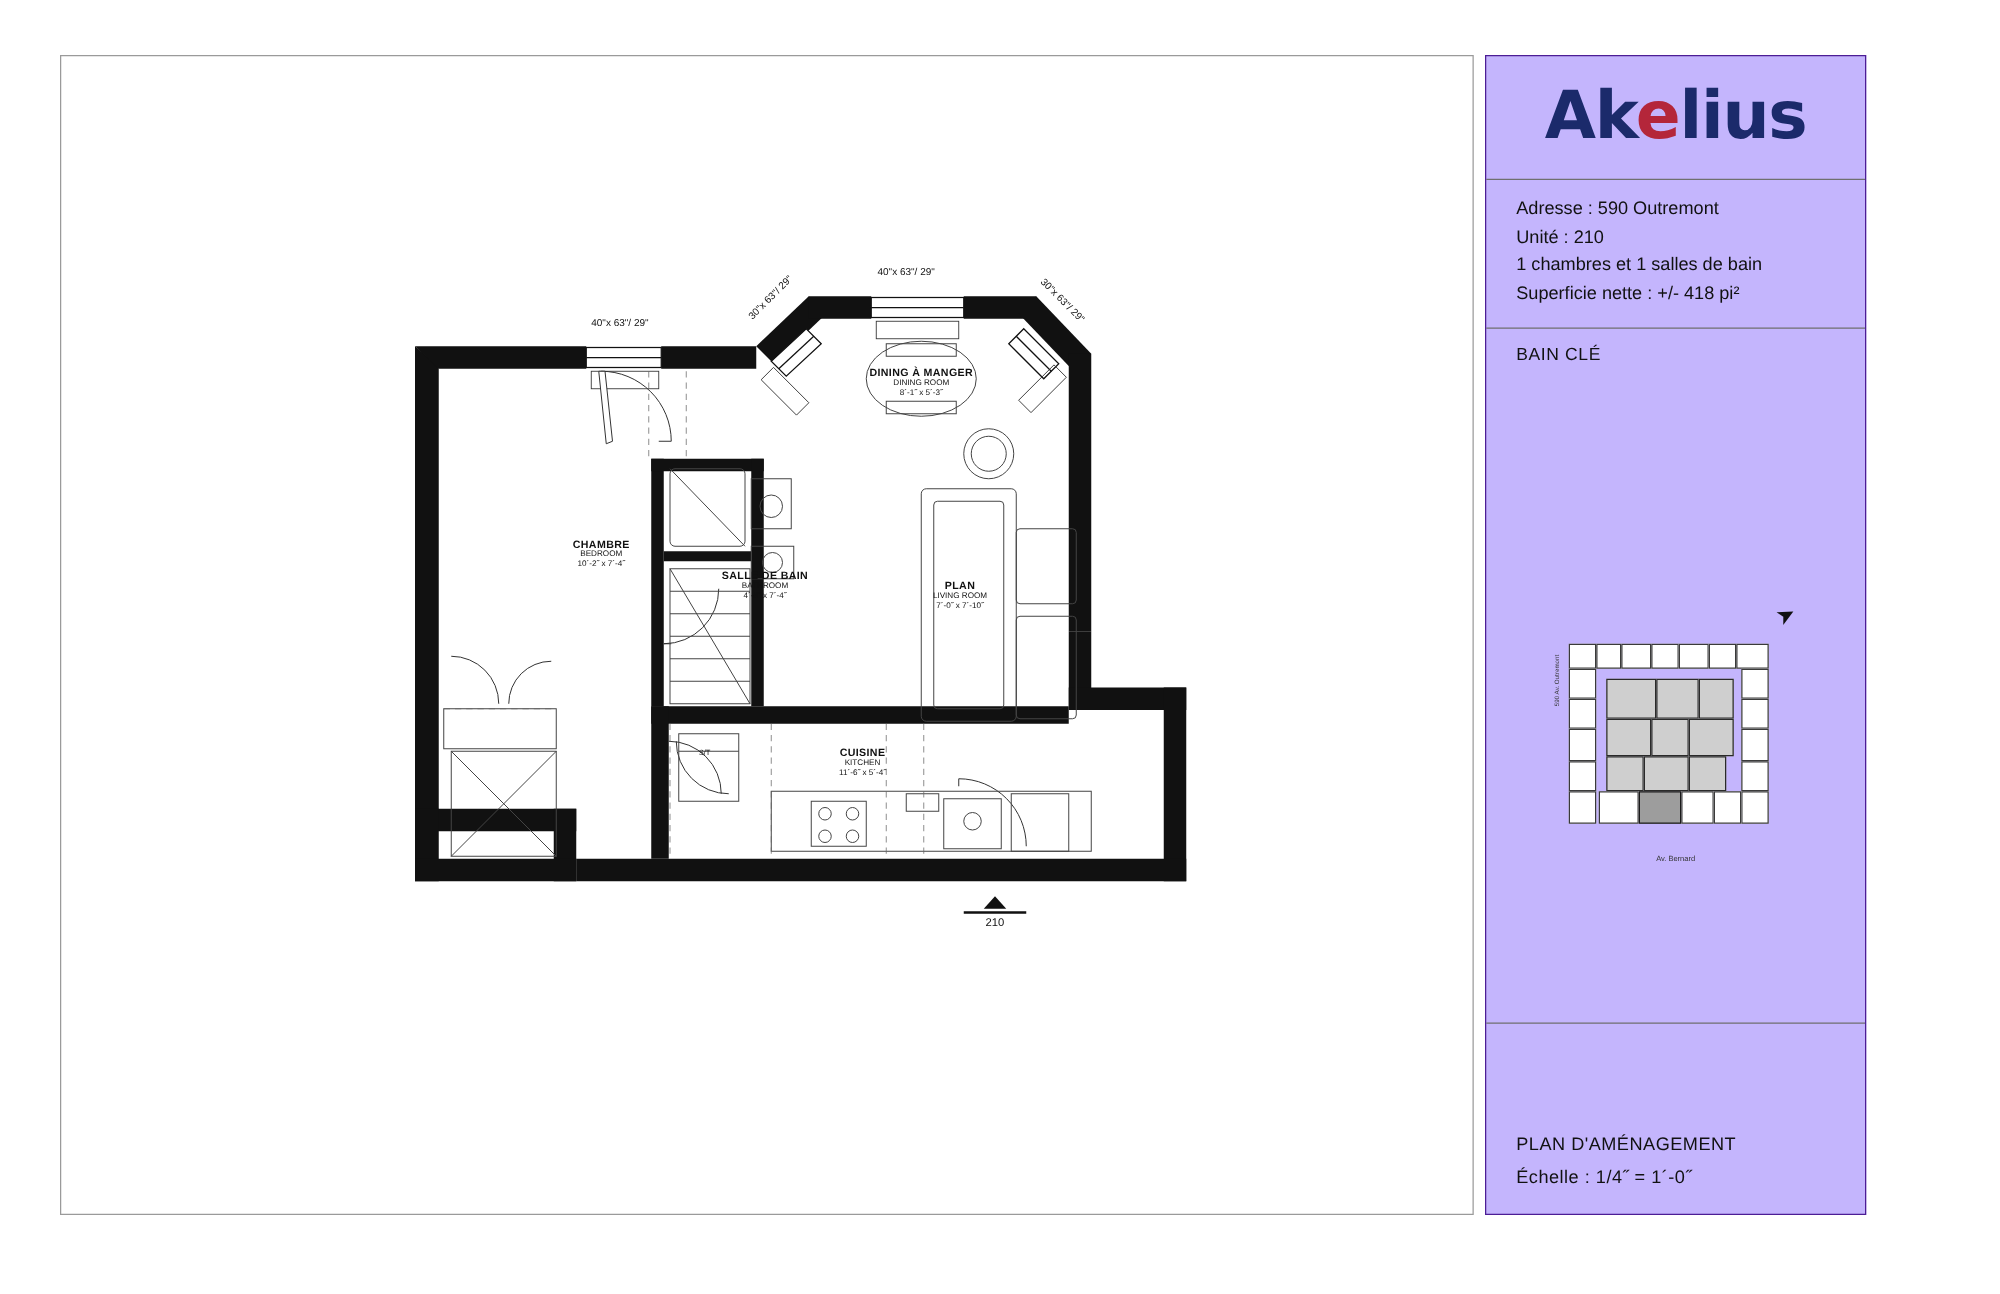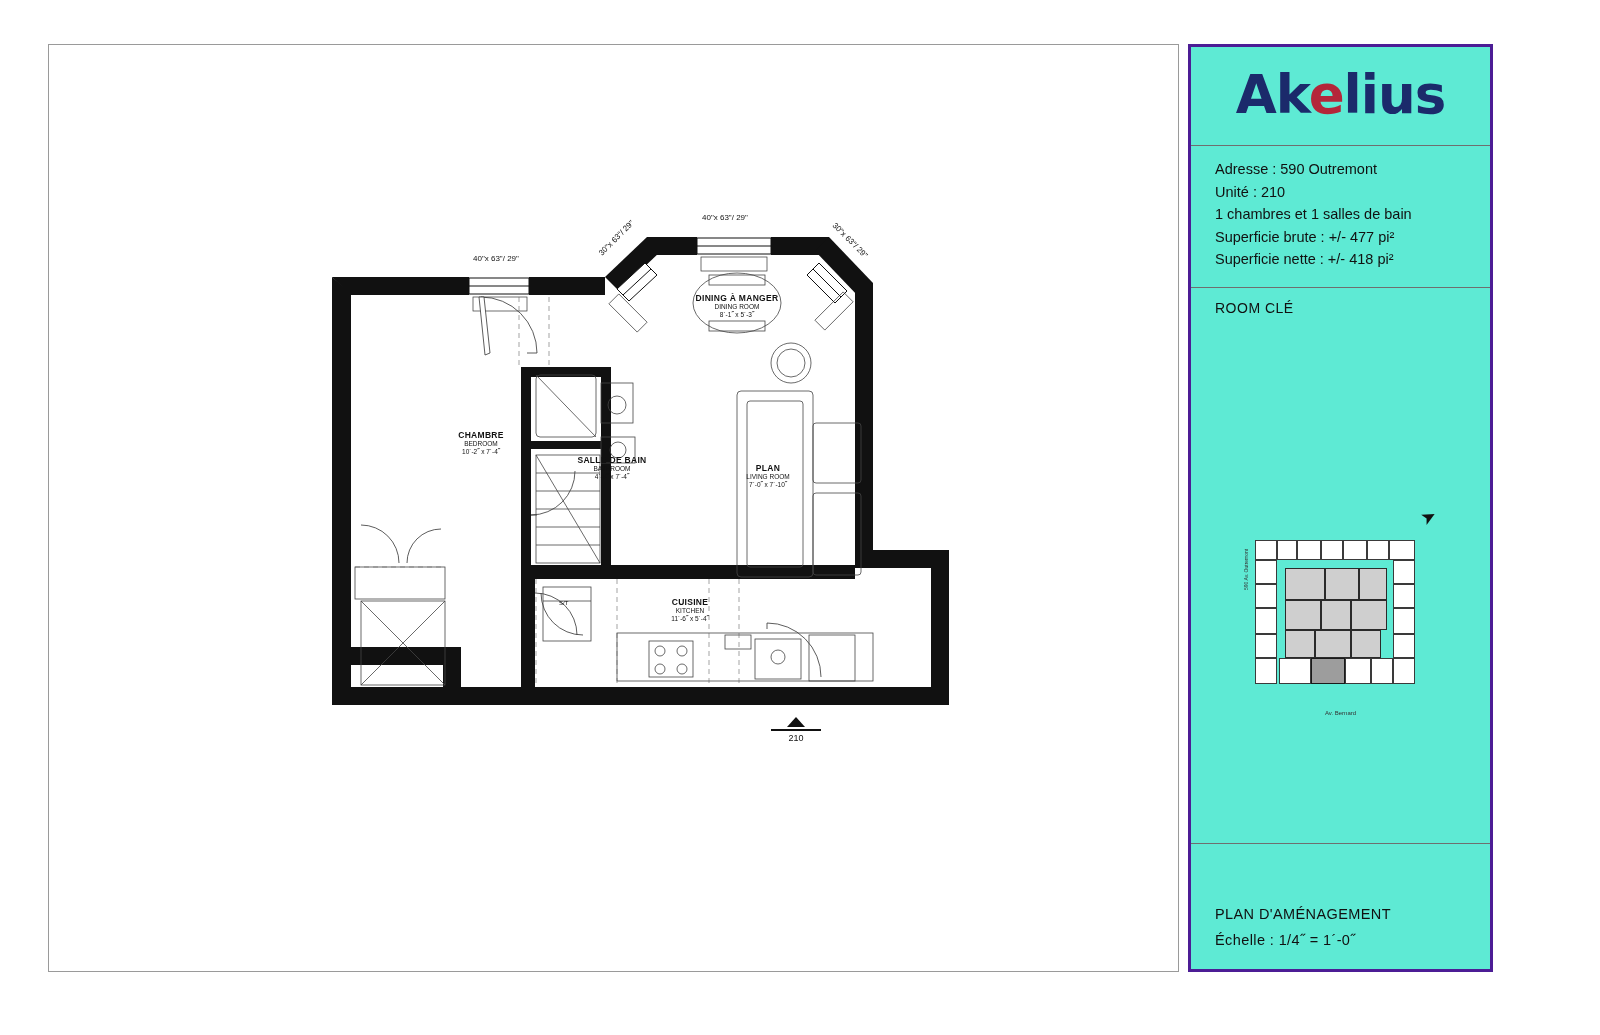--- a/index.html
+++ b/index.html
@@ -36,23 +36,23 @@
     background: #fff;
     overflow: hidden;
   }
 
   .side-frame {
     position: absolute;
     left: 1140px;
     top: 0;
     width: 305px;
     height: 928px;
-    border: 3px solid #4c1d95;
+    border: 1px solid #4c1d95;
     box-sizing: border-box;
-    background: #5eead4;
+    background: #c4b5fd;
   }
 
   
   .logo-box {
     height: 98px;
     border-bottom: 1px solid #6f6f6f;
     position: relative;
   }
   .logo-text {
     position: absolute;
@@ -417,26 +417,25 @@
   <div class="side-frame">
 
     <div class="logo-box">
       <div class="logo-text"><span>Ak</span><span class="k-red">e</span><span>lius</span></div>
     </div>
 
     <div class="info-box">
       <div class="info-line">Adresse : 590 Outremont</div>
       <div class="info-line">Unité : 210</div>
       <div class="info-line">1 chambres et 1 salles de bain</div>
-      <div class="info-line">Superficie brute : +/- 477 pi²</div>
       <div class="info-line">Superficie nette : +/- 418 pi²</div>
     </div>
 
     <div class="key-box">
-      <div class="key-title">ROOM CLÉ</div>
+      <div class="key-title">BAIN CLÉ</div>
 
       <div class="keyplan">
         <div class="kp-north">➤</div>
 
         <div class="kp-grid">
 
           <div class="kp-cell" style="left:6px;  top:0px;   width:22px; height:20px;"></div>
           <div class="kp-cell" style="left:28px; top:0px;   width:20px; height:20px;"></div>
           <div class="kp-cell" style="left:48px; top:0px;   width:24px; height:20px;"></div>
           <div class="kp-cell" style="left:72px; top:0px;   width:22px; height:20px;"></div>

